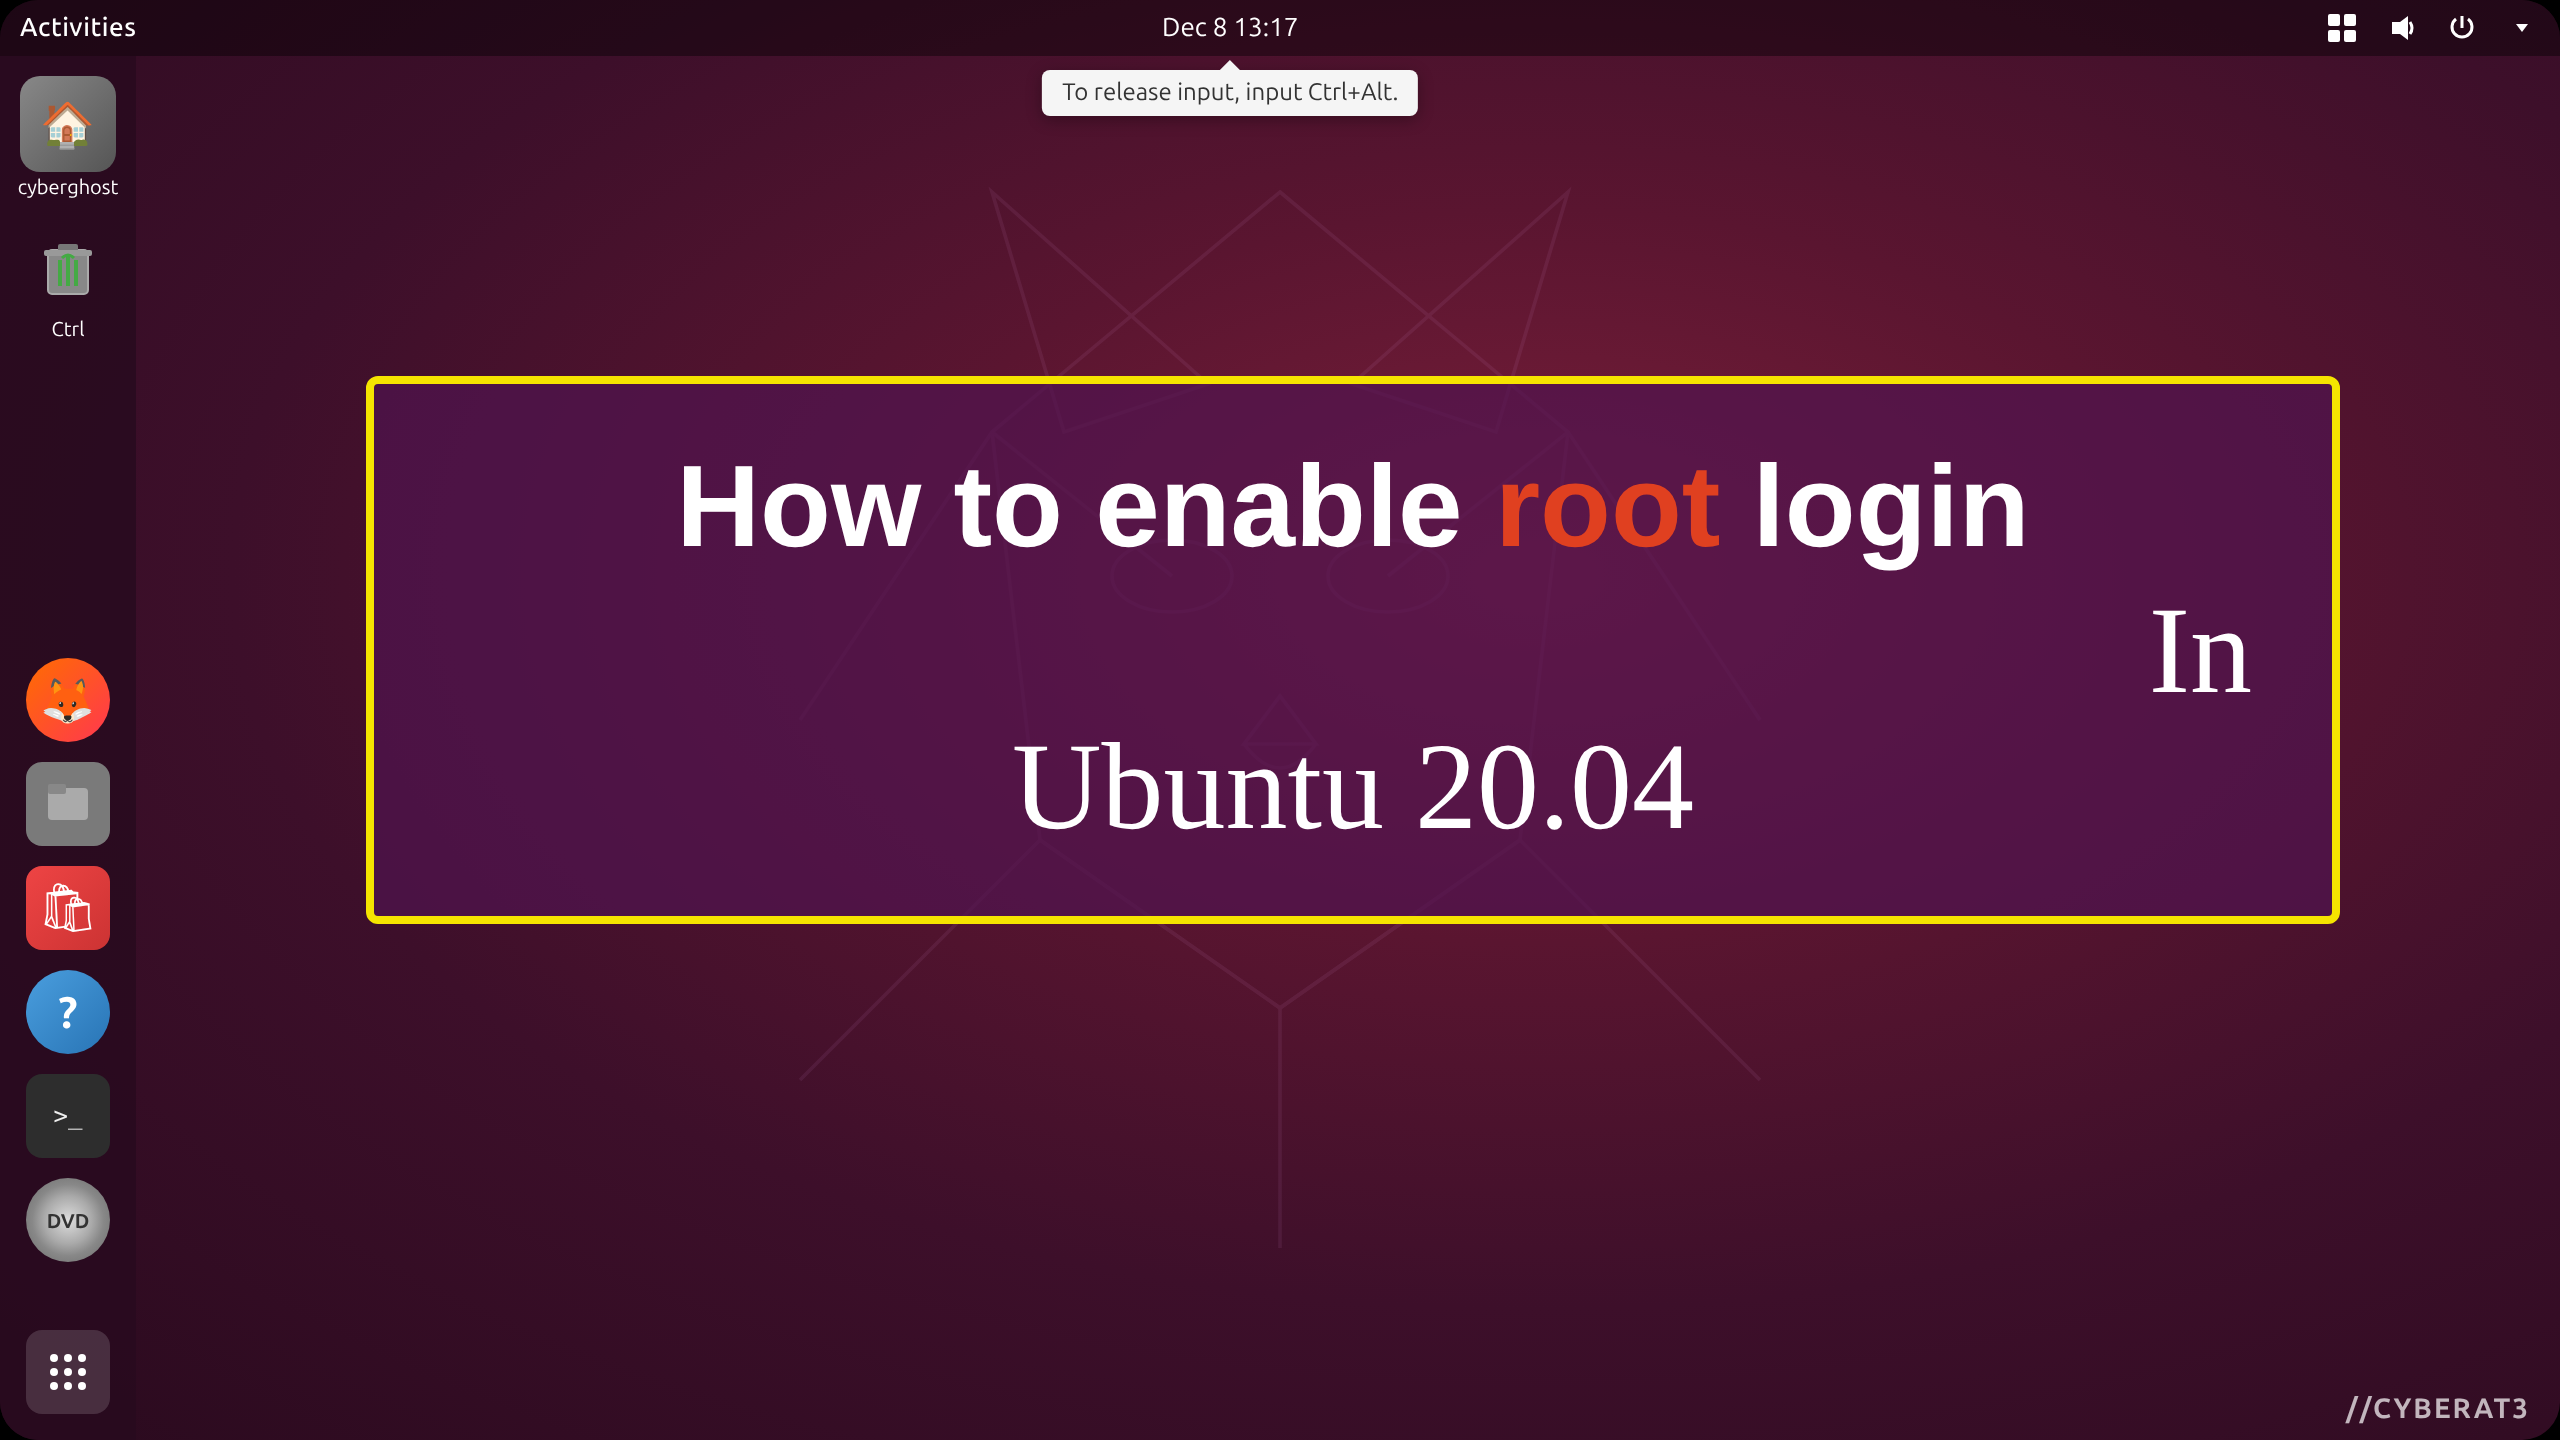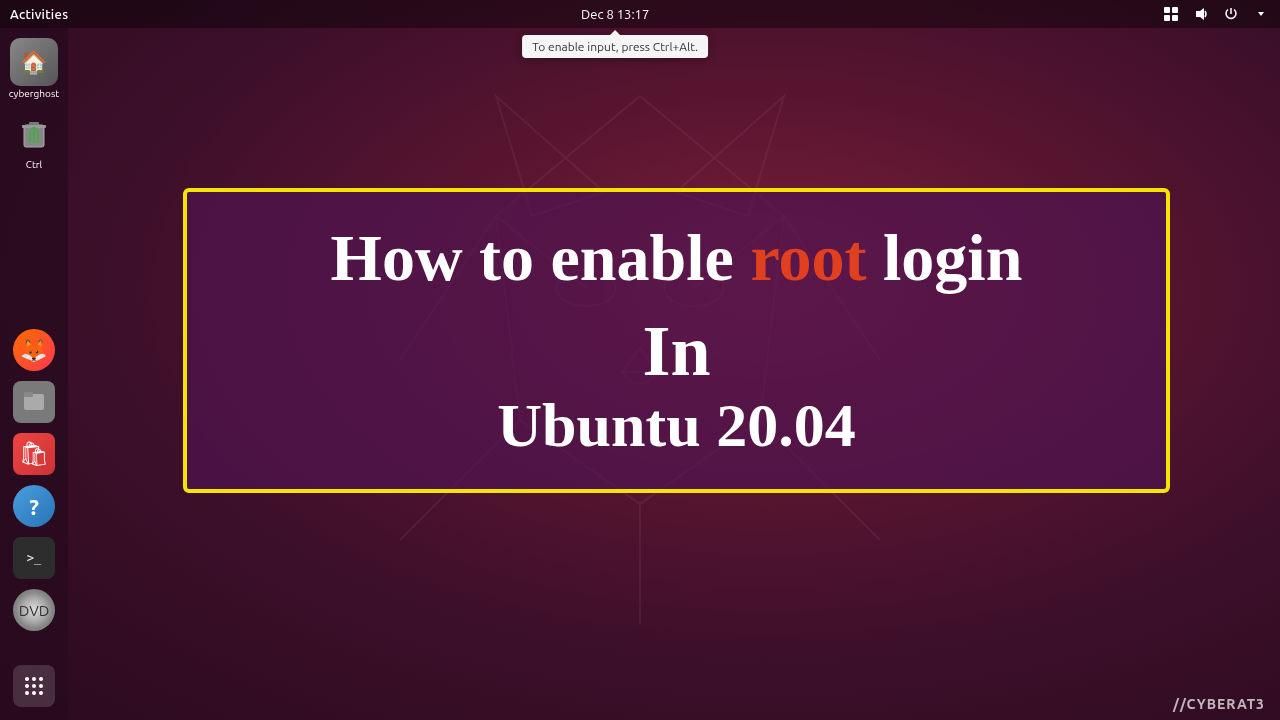--- a/index.html
+++ b/index.html
@@ -13,20 +13,21 @@
       background: #000;
     }
 
     
     #desktop {
       width: 1280px;
       height: 720px;
       position: relative;
       background: radial-gradient(ellipse at 60% 40%, #7b1f3a 0%, #5a1530 30%, #3d0f2a 60%, #2a0a1e 100%);
       overflow: hidden;
+      border-radius: 19px;
     }
 
     
     #topbar {
       position: absolute;
       top: 0;
       left: 0;
       right: 0;
       height: 28px;
       background: rgba(0,0,0,0.4);
@@ -222,23 +223,23 @@
 
     
     .dvd-icon {
       background: radial-gradient(circle, #ddd 0%, #aaa 40%, #888 60%, #666 100%);
       border-radius: 50%;
       width: 42px;
       height: 42px;
       display: flex;
       align-items: center;
       justify-content: center;
-      font-size: 15px;
+      font-size: 10px;
       color: #333;
-      font-weight: normal;
+      font-weight: bold;
     }
 
     
     .cyberghost-icon {
       background: linear-gradient(135deg, #888, #555);
       border-radius: 10px;
       width: 48px;
       height: 48px;
       display: flex;
       align-items: center;
@@ -284,43 +285,44 @@
       left: 115px;
       right: 110px;
       border: 4px solid #f5e400;
       border-radius: 6px;
       background: rgba(80, 20, 80, 0.7);
       padding: 30px 40px;
       text-align: center;
     }
 
     #banner-line1 {
-      font-size: 66px;
+      font-size: 58px;
       font-weight: 900;
       color: #fff;
-      font-family: Liberation Serif, serif;
+      font-family: Liberation Sans, sans-serif;
       line-height: 1.1;
-      margin-bottom: 17px;
+      margin-bottom: 6px;
     }
 
     #banner-line1 .root-word {
       color: #e04020;
     }
 
     #banner-line2 {
-      font-size: 72px;
-      font-weight: 700;
+      font-size: 62px;
+      font-weight: 400;
       color: #fff;
       font-family: Georgia, serif;
       line-height: 1.1;
+      text-align: right;
     }
 
     #banner-line3 {
       font-size: 62px;
-      font-weight: 700;
+      font-weight: 400;
       color: #fff;
       font-family: Georgia, serif;
       line-height: 1.1;
       text-align: center;
     }
 
     
     #watermark {
       position: absolute;
       bottom: 8px;
@@ -375,21 +377,21 @@
       <line x1="300" y1="420" x2="200" y2="350"></line>
       <line x1="300" y1="420" x2="400" y2="350"></line>
     </g>
   </svg>
 
   <div id="topbar">
     <div id="topbar-left">Activities</div>
 
     <div id="topbar-center">
       <span id="topbar-time">Dec 8  13:17</span>
-      <div id="tooltip">To enable input, press Ctrl+Alt.</div>
+      <div id="tooltip">To release input, input Ctrl+Alt.</div>
     </div>
 
     <div id="topbar-right">
 
       <div class="topbar-icon">
         <svg width="16" height="16" viewBox="0 0 16 16" fill="white">
           <rect x="1" y="1" width="6" height="6" rx="1"></rect>
           <rect x="9" y="1" width="6" height="6" rx="1"></rect>
           <rect x="1" y="9" width="6" height="6" rx="1"></rect>
           <rect x="9" y="9" width="6" height="6" rx="1"></rect>

